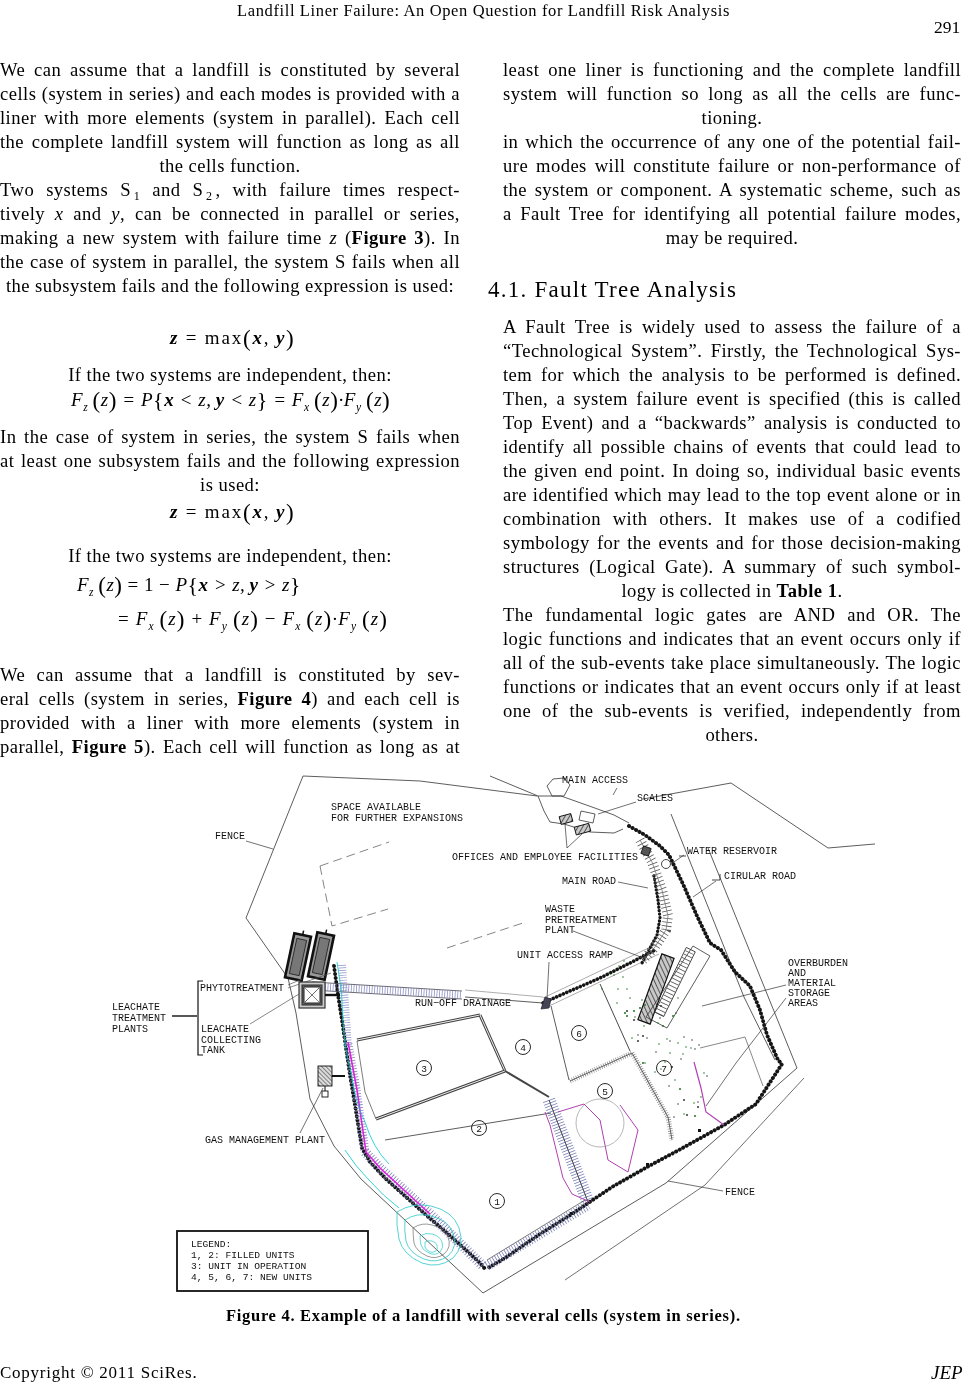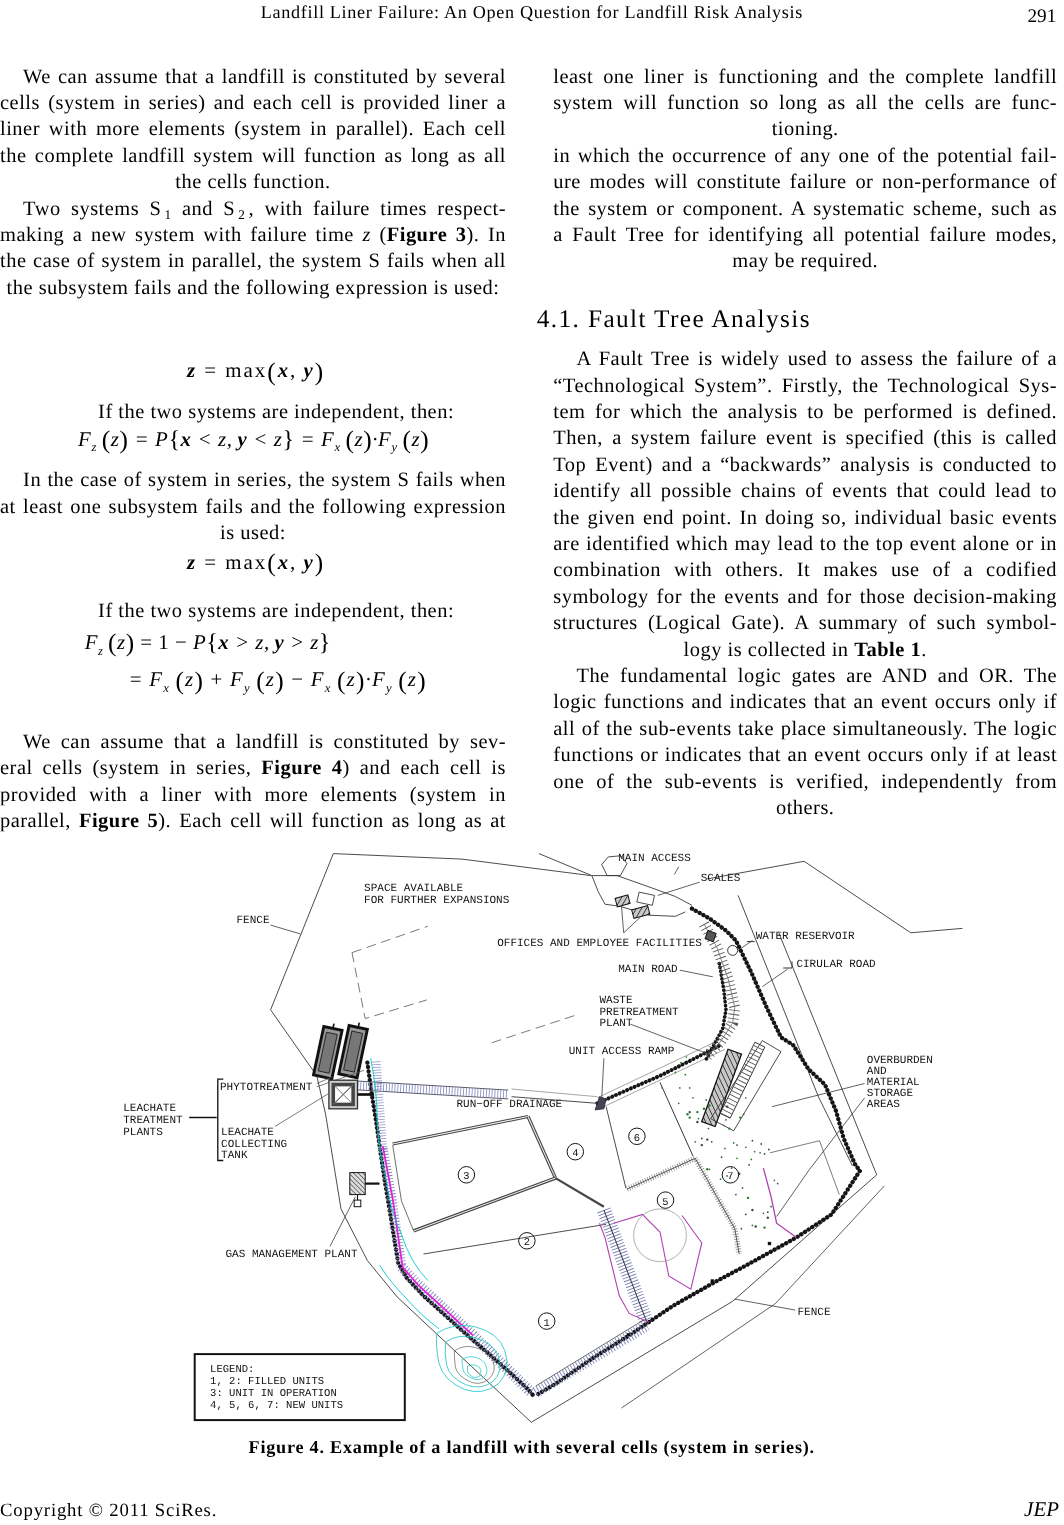--- a/index.html
+++ b/index.html
@@ -4,44 +4,45 @@
 <style>
 html,body{margin:0;padding:0;}
 body{width:967px;height:1386px;position:relative;background:#fff;
  font-family:"Liberation Serif",serif;color:#000;overflow:hidden;}
 .abs{position:absolute;}
 .col{position:absolute;width:460px;}
 .jl{text-align:justify;text-align-last:justify;height:24px;line-height:24px;
  font-size:18.6px;letter-spacing:0.45px;overflow:visible;white-space:nowrap;}
 .jl>span.inner{display:inline-block;width:100%;text-align:justify;text-align-last:justify;white-space:normal;}
 .ll{text-align:center;height:24px;line-height:24px;font-size:18.6px;letter-spacing:0.45px;}
-.ind{padding-left:21px;}
+.ind{}
 sub{font-size:12px;vertical-align:-4px;line-height:0;}
 .frm{position:absolute;font-size:19px;font-style:italic;letter-spacing:0.75px;}
 .bi{font-weight:bold;font-style:italic;}
 .rm{font-style:normal;}
 .par{font-style:normal;font-size:23px;vertical-align:-2px;line-height:0;font-family:"Liberation Serif",serif;}
 .brc{font-style:normal;font-size:22px;vertical-align:-1px;line-height:0;}
 .fsub{font-size:11.5px;font-style:italic;vertical-align:-5px;line-height:0;}
 b{font-weight:bold;}
 </style>
 </head>
 <body>
 
 <div class="abs" style="left:237px;top:1px;width:510px;font-size:16.5px;letter-spacing:0.62px;">Landfill Liner Failure: An Open Question for Landfill Risk Analysis</div>
 
-<div class="abs" style="left:934px;top:4px;font-size:17.5px;">291</div>
+<div class="abs" style="left:934px;top:17px;font-size:17.5px;">291</div>
 
 <div class="col" style="left:0px;top:58px;">
 <div class="jl ind"><span class="inner">We can assume that a landfill is constituted by several</span></div>
-<div class="jl"><span class="inner">cells (system in series) and each cell is provided liner a</span></div>
+<div class="jl"><span class="inner">cells (system in series) and each modes is provided with a</span></div>
 <div class="jl"><span class="inner">liner with more elements (system in parallel). Each cell</span></div>
 <div class="jl"><span class="inner">the complete landfill system will function as long as all</span></div>
 <div class="ll">the cells function.</div>
 <div class="jl ind"><span class="inner">Two systems S<sub> 1</sub> and S<sub> 2 </sub>, with failure times respect-</span></div>
+<div class="jl"><span class="inner">tively <i>x</i> and <i>y</i>, can be connected in parallel or series,</span></div>
 <div class="jl"><span class="inner">making a new system with failure time <i>z</i> (<b>Figure 3</b>). In</span></div>
 <div class="jl"><span class="inner">the case of system in parallel, the system S fails when all</span></div>
 <div class="ll">the subsystem fails and the following expression is used:</div>
 </div>
 
 <div class="frm" style="left:170px;top:327px;letter-spacing:1.8px;"><span class="bi">z</span><span class="rm"> = max</span><span class="par">(</span><span class="bi">x</span><span class="rm">, </span><span class="bi">y</span><span class="par">)</span></div>
 
 <div class="abs ll ind" style="left:0px;top:363px;width:460px;">If the two systems are independent, then:</div>
 
 <div class="frm" style="left:71px;top:389px;letter-spacing:0.55px;">F<span class="fsub">z</span> <span class="par">(</span>z<span class="par">)</span> = P<span class="brc">{</span><span class="bi">x</span> &lt; z, <span class="bi">y</span> &lt; z<span class="brc">}</span> = F<span class="fsub">x</span> <span class="par">(</span>z<span class="par">)</span>·F<span class="fsub">y</span> <span class="par">(</span>z<span class="par">)</span></div>

